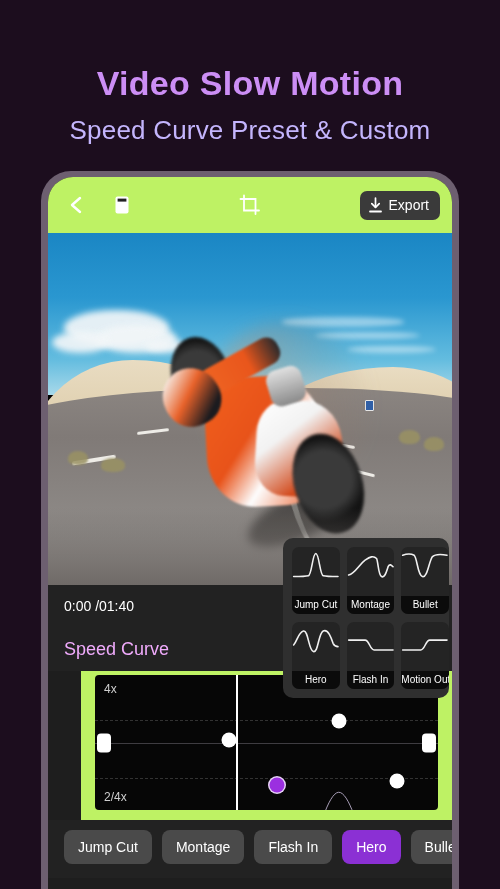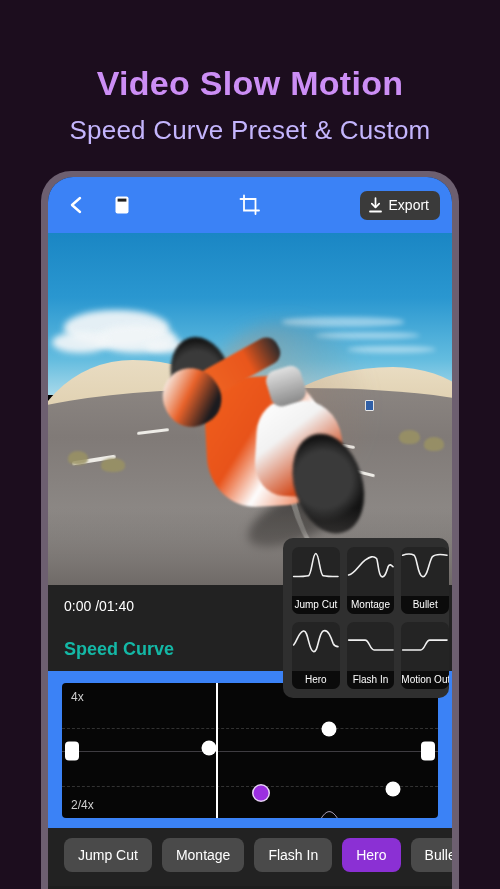--- a/index.html
+++ b/index.html
@@ -56,21 +56,21 @@
     width: 100%; height: 100%;
     border-radius: 25px 25px 0 0;
     background: #1e1e1e;
     overflow: hidden;
   }
 
   
   .toolbar {
     position: relative;
     height: 56px;
-    background: #3b82f6;
+    background: #bef264;
     display: flex;
     align-items: center;
     padding: 0 12px;
   }
   .tb-left { display: flex; align-items: center; gap: 14px; }
   .icon-btn {
     width: 32px; height: 32px;
     display: flex; align-items: center; justify-content: center;
     cursor: pointer;
   }
@@ -272,27 +272,27 @@
     margin-right: 4px;
     cursor: pointer;
   }
 
   
   .sc-header {
     height: 44px;
     background: #222222;
     display: flex; align-items: center;
     padding: 0 16px;
-    color: #14b8a6;
+    color: #f0abfc;
     font-size: 18px;
-    font-weight: bold;
   }
   .curve-panel {
-    background: #3b82f6;
-    padding: 12px 14px 10px 14px;
+    background: #bef264;
+    padding: 4px 14px 10px 14px;
+    margin-left: 33px;
   }
   .curve-box {
     position: relative;
     height: 135px;
     background: #060606;
     border-radius: 4px;
     overflow: hidden;
   }
   .grid-line {
     position: absolute; left: 0; right: 0;

